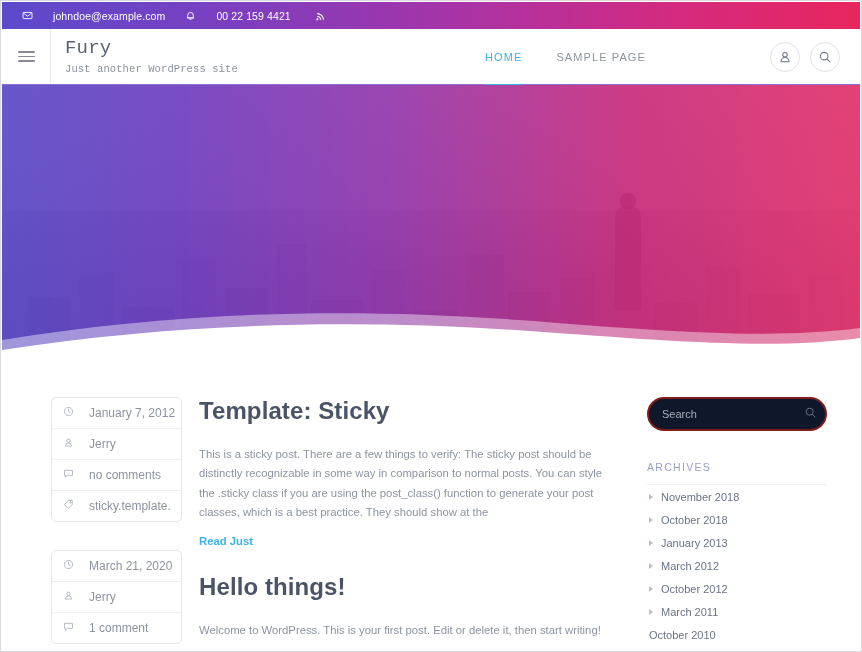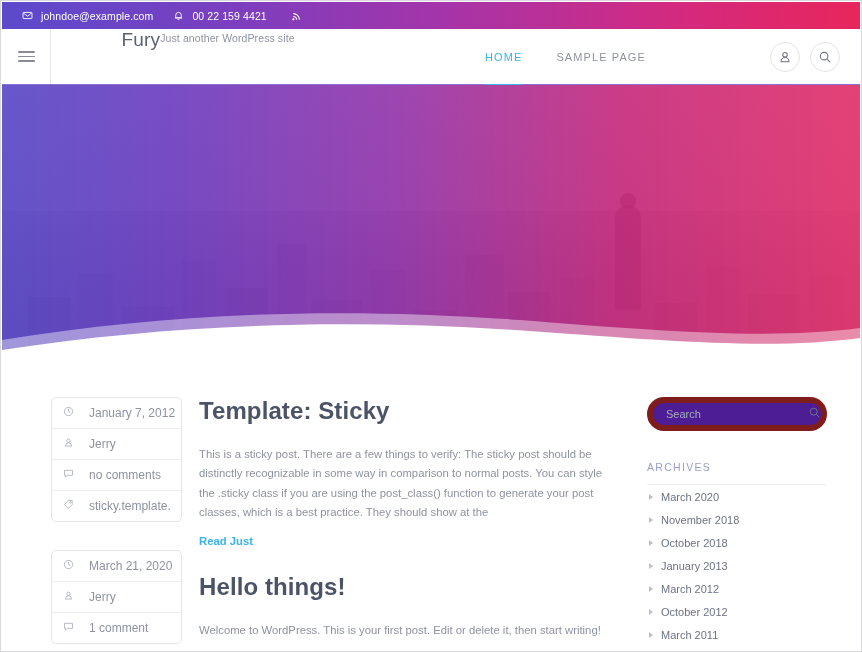--- a/index.html
+++ b/index.html
@@ -20,21 +20,21 @@
   
   .topbar {
     position: absolute; top: 1px; left: 1px; right: 1px;
     height: 27px;
     background: linear-gradient(90deg, #5b4acb 0%, #7a3fc0 26%, #a634a8 52%, #d32a80 78%, #e8265c 100%);
     display: flex; align-items: center;
     padding-left: 20px;
     gap: 20px;
   }
   .topbar-item {
-    display: flex; align-items: center; gap: 8px;
+    display: flex; align-items: center; gap: 20px;
     color: #ffffff;
     font-size: 10.5px;
     letter-spacing: 0.1px;
     white-space: nowrap;
   }
   .topbar-item svg { display: block; }
   .rss-item { margin-left: 4px; }
 
   
   .header {
@@ -48,22 +48,22 @@
     width: 49px;
     display: flex; align-items: center; justify-content: center;
     border-right: 1px solid #e9e9ef;
     flex: none;
   }
   .burger { width: 17px; display: flex; flex-direction: column; gap: 3px; }
   .burger span { display: block; height: 1.6px; background: #8a8a96; border-radius: 1px; }
 
   .brand {
     padding-left: 14px;
-    display: flex; justify-content: center;
-    flex: none; width: 300px;
+    display: flex; flex-direction: column; justify-content: center;
+    flex: none; width: 300px; font-family: Liberation Mono, monospace;
   }
   .brand-title {
     font-size: 19px; color: #5a6273; font-weight: 400;
     letter-spacing: 0.2px; line-height: 1.15;
   }
   .brand-tag {
     font-size: 10.5px; color: #8d93a0; margin-top: 3px; letter-spacing: 0.1px;
   }
 
   .nav {
@@ -183,22 +183,22 @@
     display: inline-block; margin-top: 12px;
     font-size: 11.3px; color: #3bb3e8; font-weight: 700;
     text-decoration: none; cursor: pointer;
   }
   .post + .post { margin-top: 14px; }
 
   .col-side { width: 180px; flex: none; }
   .search-box {
     display: flex; align-items: center;
     height: 34px;
-    border: 6px solid #7f1d1d; border-radius: 17px;
-    background: #4c1d95;
+    border: 2px solid #7f1d1d; border-radius: 17px;
+    background: #0f172a;
     padding: 0 13px;
   }
   .search-box input {
     flex: 1; border: none; outline: none;
     font-family: "Liberation Sans", sans-serif;
     font-size: 11px; color: #8d93a0; background: transparent;
   }
   .search-box input::placeholder { color: #a8aebb; }
   .search-go { background: none; border: none; cursor: pointer; padding: 0; display: flex; }
 
@@ -423,24 +423,20 @@
               <path d="M10.3 10.3 L13.6 13.6" stroke-linecap="round"></path>
             </svg>
           </span>
         </button>
       </div>
 
       <div class="widget-title">ARCHIVES</div>
       <ul class="arch-list">
         <li class="arch-item">
           <span class="arch-bullet"></span>
-          <span>March 2020</span>
-        </li>
-        <li class="arch-item">
-          <span class="arch-bullet"></span>
           <span>November 2018</span>
         </li>
         <li class="arch-item">
           <span class="arch-bullet"></span>
           <span>October 2018</span>
         </li>
         <li class="arch-item">
           <span class="arch-bullet"></span>
           <span>January 2013</span>
         </li>

